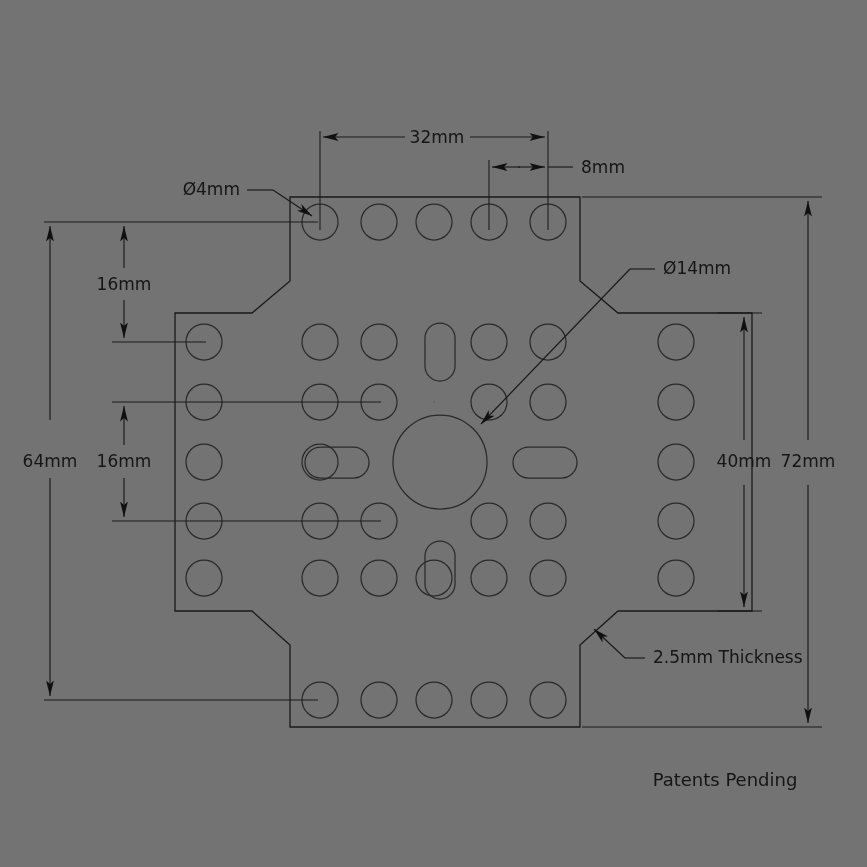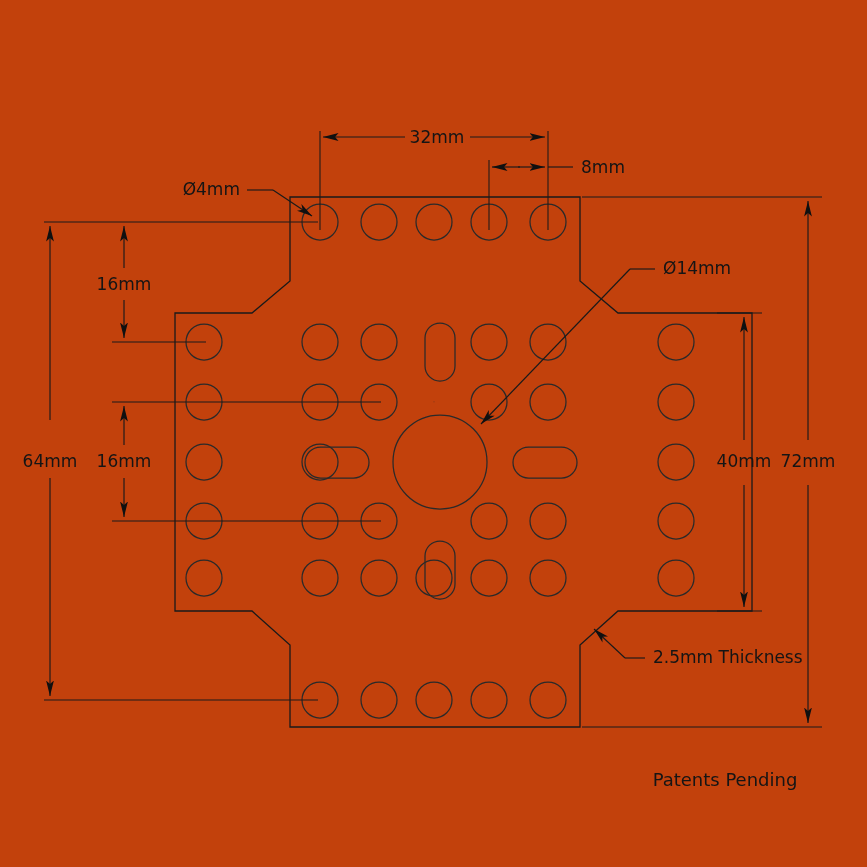--- a/index.html
+++ b/index.html
@@ -2,21 +2,21 @@
 <html><head>
 <meta charset="utf-8">
 <style>
   html,body{margin:0;padding:0;background:#ffffff;}
   body{
     width:867px;height:867px;
     font-family:"DejaVu Sans","Liberation Sans",sans-serif;
     -webkit-font-smoothing:antialiased;
     overflow:hidden;
   }
-  #sheet{position:relative;width:867px;height:867px;background:#c2410c;}
+  #sheet{position:relative;width:867px;height:867px;background:#737373;}
   #cad{position:absolute;inset:0;display:block;}
   .dimtext{
     font-family:"DejaVu Sans","Liberation Sans",sans-serif;
     font-size:17px;
     fill:#151515;
     dominant-baseline:middle;
   }
   .note{
     font-family:"DejaVu Sans","Liberation Sans",sans-serif;
     font-size:17px;

